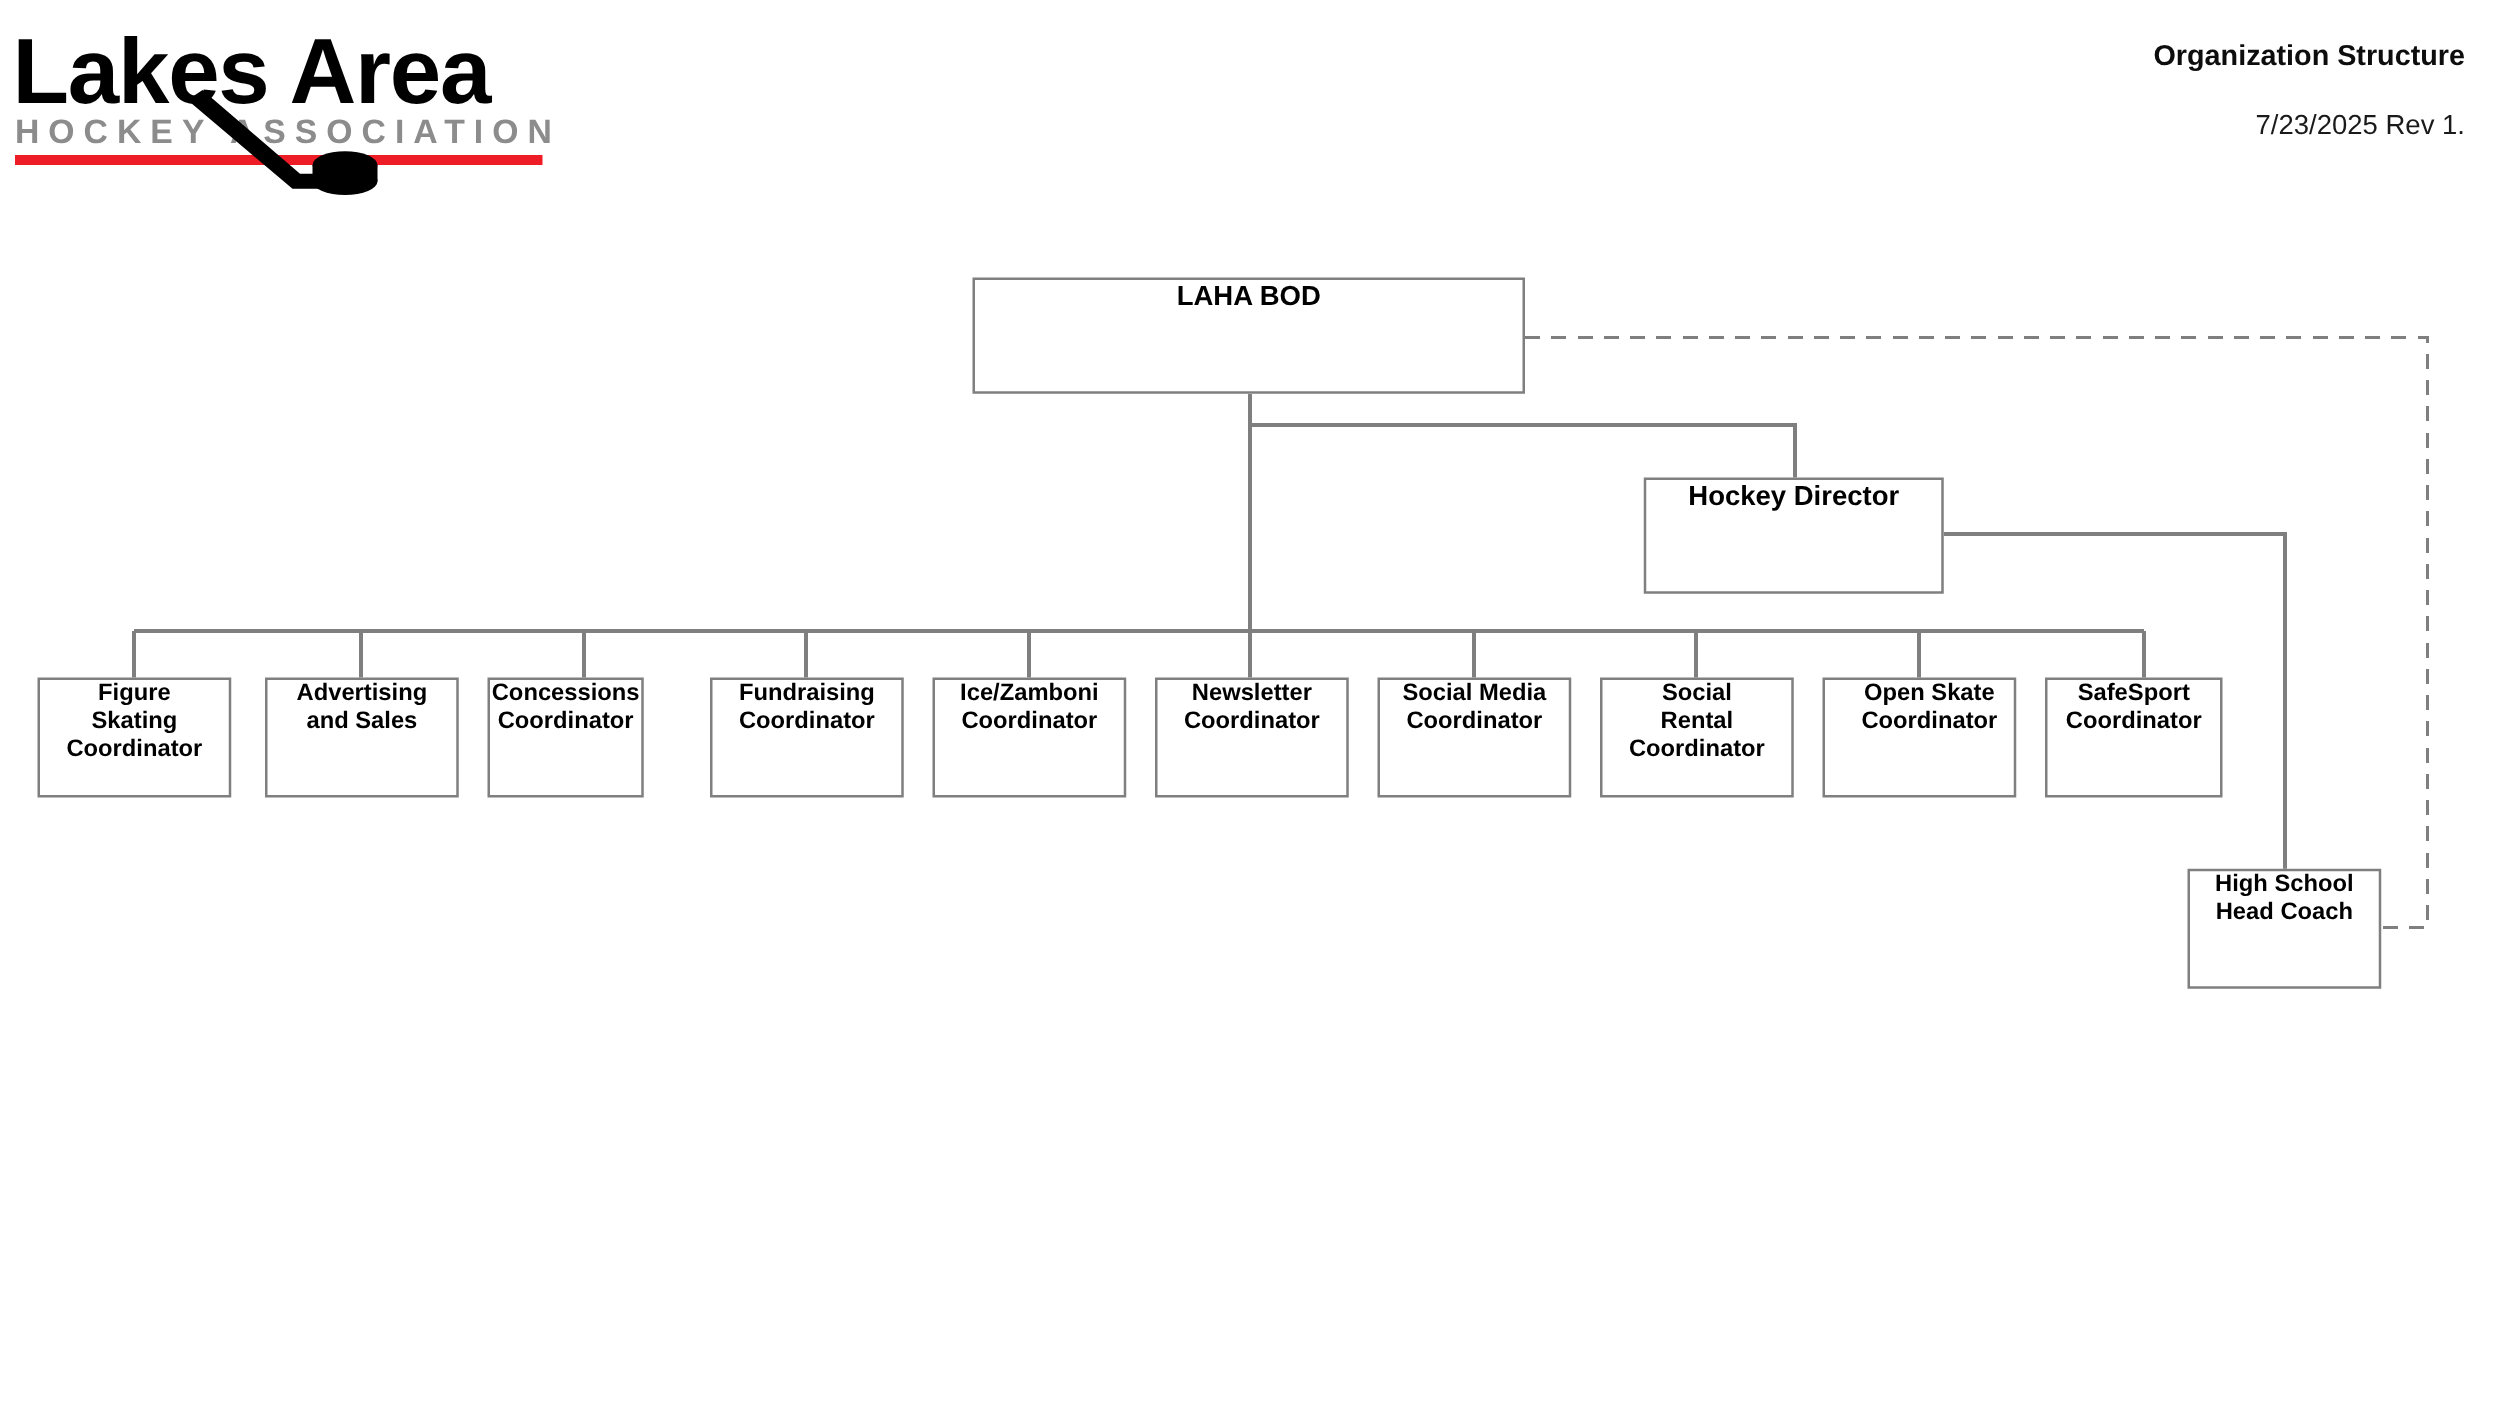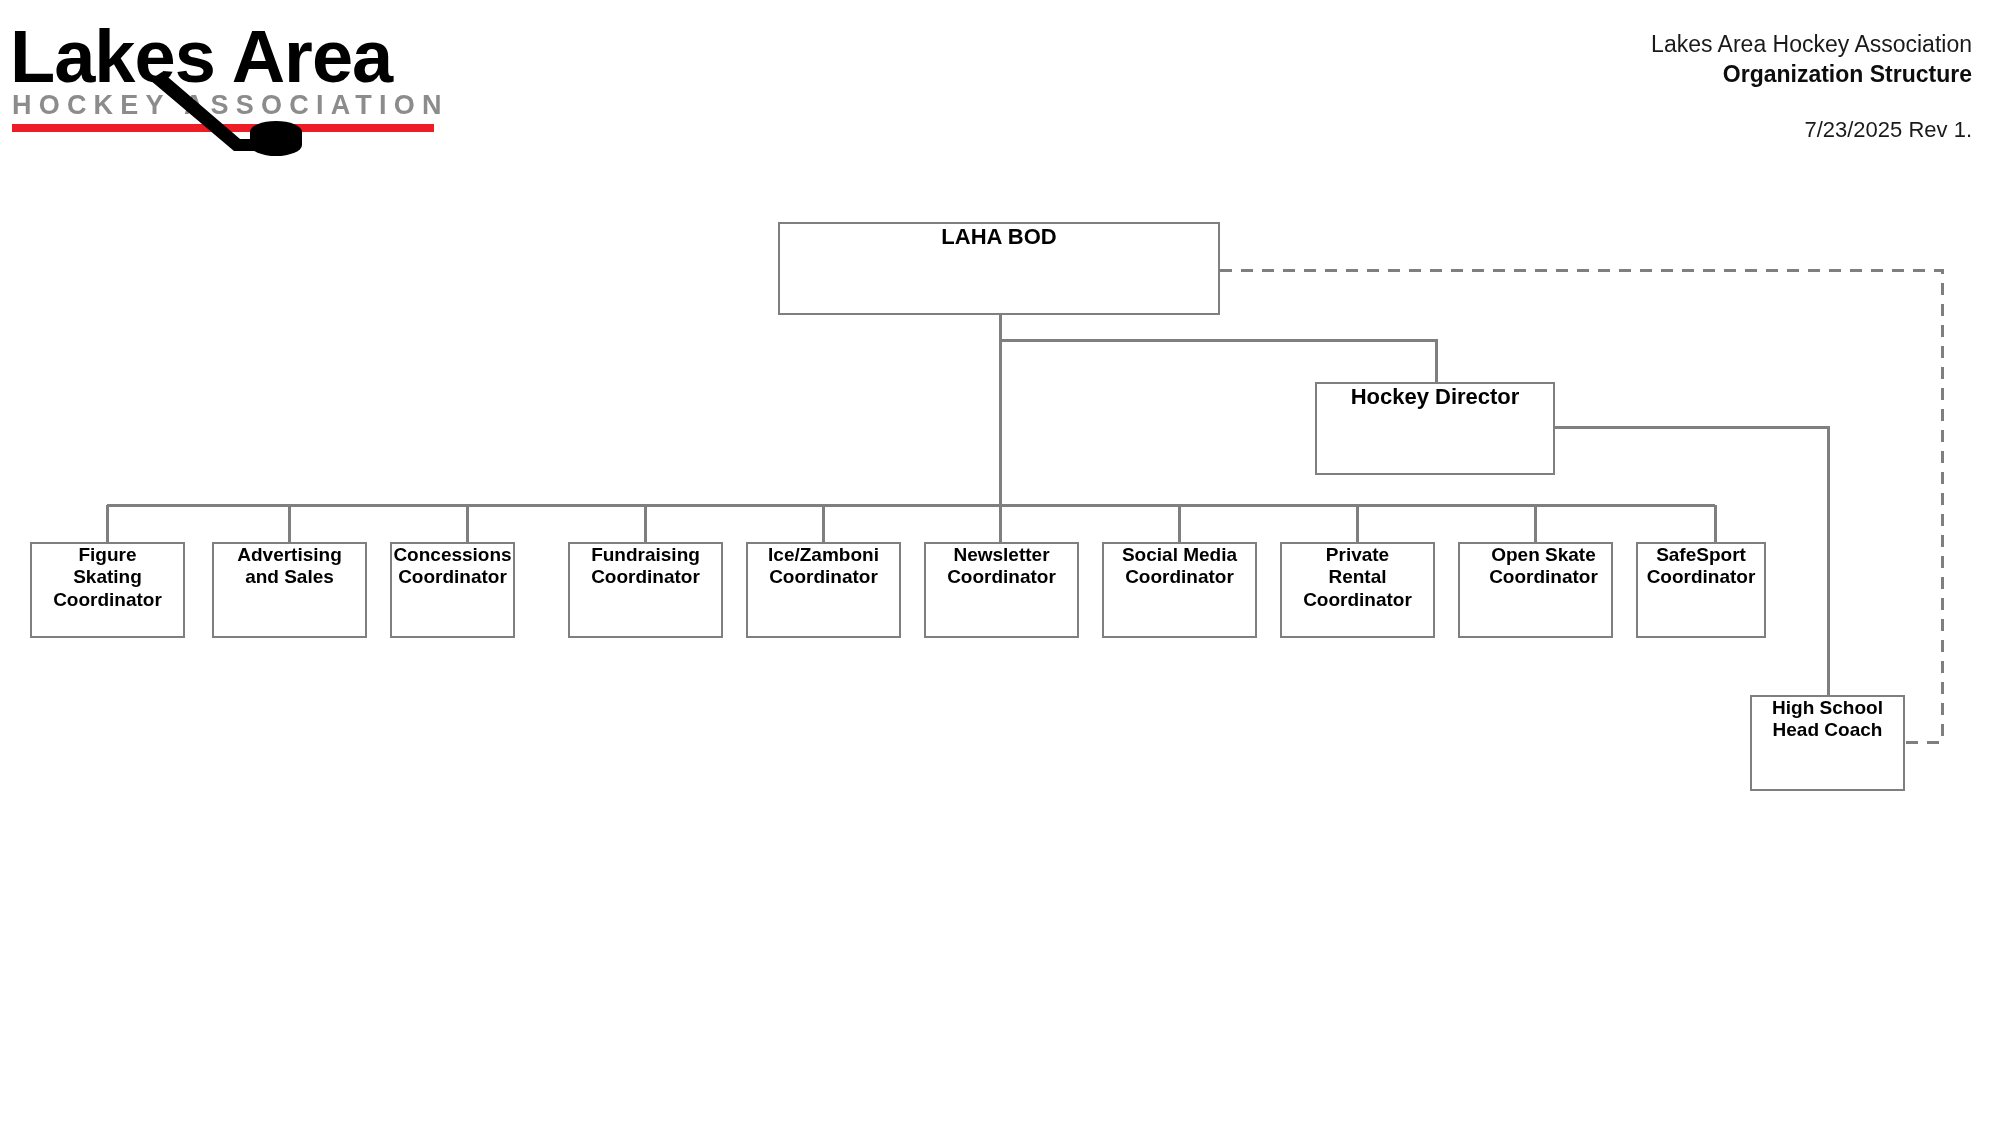--- a/index.html
+++ b/index.html
@@ -111,21 +111,20 @@
 
       <path d="M152 58 L 230 125 L 272 125 L 274 137 L 224 137 L 140 66 Z" fill="#000000"></path>
 
       <ellipse cx="266" cy="118" rx="26" ry="11" fill="#000000"></ellipse>
       <rect x="240" y="118" width="52" height="13" fill="#000000"></rect>
       <ellipse cx="266" cy="131" rx="26" ry="11" fill="#000000"></ellipse>
     </svg>
   </div>
 
   <div id="header-text">
-    <div class="hdr-line1">Lakes Area Hockey Association</div>
     <div class="hdr-line2">Organization Structure</div>
     <div class="hdr-rev">7/23/2025 Rev 1.</div>
   </div>
 
   <svg id="connectors" viewBox="0 0 2000 1125" xmlns="http://www.w3.org/2000/svg">
     <g stroke="#7f7f7f" stroke-width="3" fill="none" shape-rendering="crispEdges">
 
       <path d="M1000 315 L1000 505"></path>
 
       <path d="M1000 340 L1436 340 L1436 382"></path>
@@ -191,31 +190,31 @@
       <span class="node-label">Newsletter
 Coordinator</span>
     </div>
 
     <div class="node leaf" style="left:1102px; top:542px; width:155px; height:96px;">
       <span class="node-label">Social Media
 Coordinator</span>
     </div>
 
     <div class="node leaf" style="left:1280px; top:542px; width:155px; height:96px;">
-      <span class="node-label">Private
+      <span class="node-label">Social
 Rental
 Coordinator</span>
     </div>
 
     <div class="node leaf" style="left:1458px; top:542px; width:155px; height:96px;padding-left:16px;">
       <span class="node-label">Open Skate
 Coordinator</span>
     </div>
 
-    <div class="node leaf" style="left:1636px; top:542px; width:130px; height:96px;">
+    <div class="node leaf" style="left:1636px; top:542px; width:142px; height:96px;">
       <span class="node-label">SafeSport
 Coordinator</span>
     </div>
 
     <div class="node coach" style="left:1750px; top:695px; width:155px; height:96px;">
       <span class="node-label">High School
 Head Coach</span>
     </div>
 
   </div>

